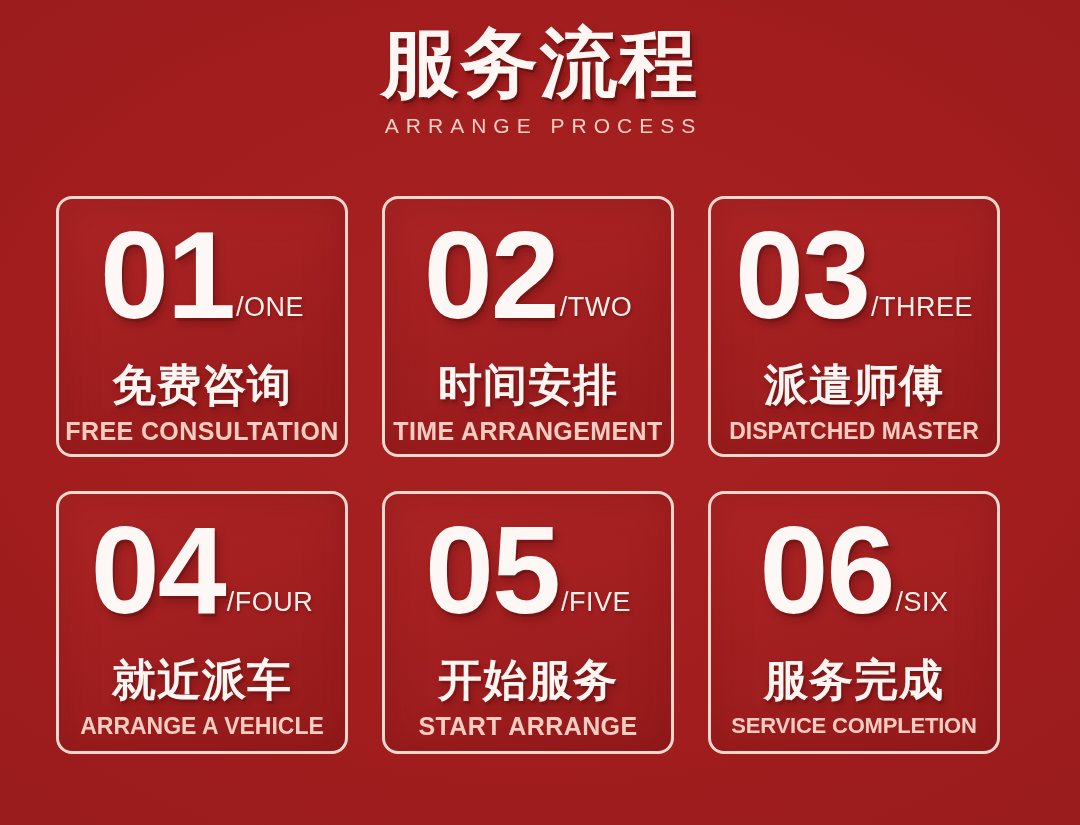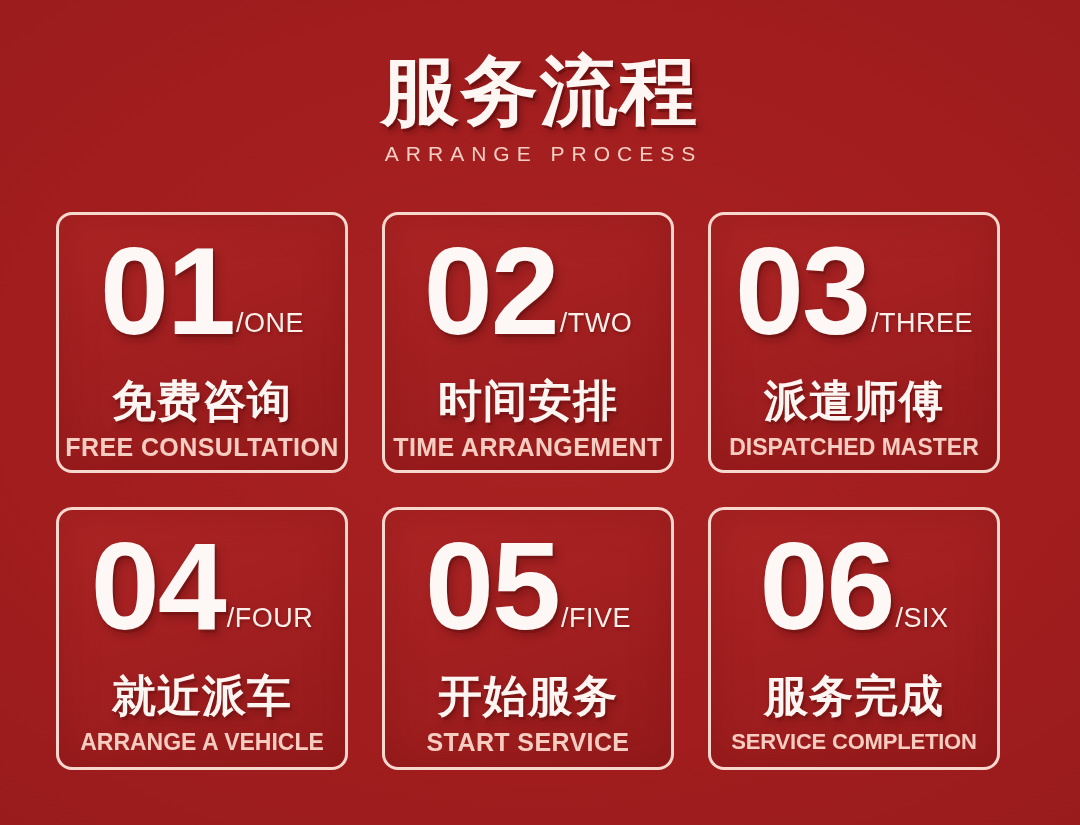--- a/index.html
+++ b/index.html
@@ -20,21 +20,21 @@
     width: 1080px;
     height: 825px;
     background:
       radial-gradient(ellipse 900px 620px at 50% 46%, #a82222 0%, #a21d1e 55%, #981b1c 100%);
     overflow: hidden;
   }
 
   
   .header {
     position: absolute;
-    top: 52px;
+    top: 24px;
     left: 0;
     width: 1080px;
     text-align: center;
   }
   .title-cn {
     font-family: "Liberation Sans", "DejaVu Sans", sans-serif;
     font-size: 76px;
     line-height: 78px;
     font-weight: 700;
     color: #fdf6f2;
@@ -50,21 +50,21 @@
     line-height: 24px;
     font-weight: 400;
     color: #f6cec2;
     letter-spacing: 7px;
     text-indent: 7px;
   }
 
   
   .grid {
     position: absolute;
-    top: 212px;
+    top: 196px;
     left: 56px;
     width: 968px;
     display: grid;
     grid-template-columns: repeat(3, 292px);
     grid-template-rows: 261px 263px;
     column-gap: 46px;
     row-gap: 38px;
     gap: 34px;
   }
 
@@ -197,21 +197,21 @@
       <div class="label-en">ARRANGE A VEHICLE</div>
     </div>
 
     <div class="card">
       <div class="num-row">
         <span class="num">05</span>
         <span class="num-word">/FIVE</span>
       </div>
       <div class="divider"></div>
       <div class="label-cn">开始服务</div>
-      <div class="label-en">START SERVICE</div>
+      <div class="label-en">START ARRANGE</div>
     </div>
 
     <div class="card tighter">
       <div class="num-row">
         <span class="num">06</span>
         <span class="num-word">/SIX</span>
       </div>
       <div class="divider"></div>
       <div class="label-cn">服务完成</div>
       <div class="label-en">SERVICE COMPLETION</div>

